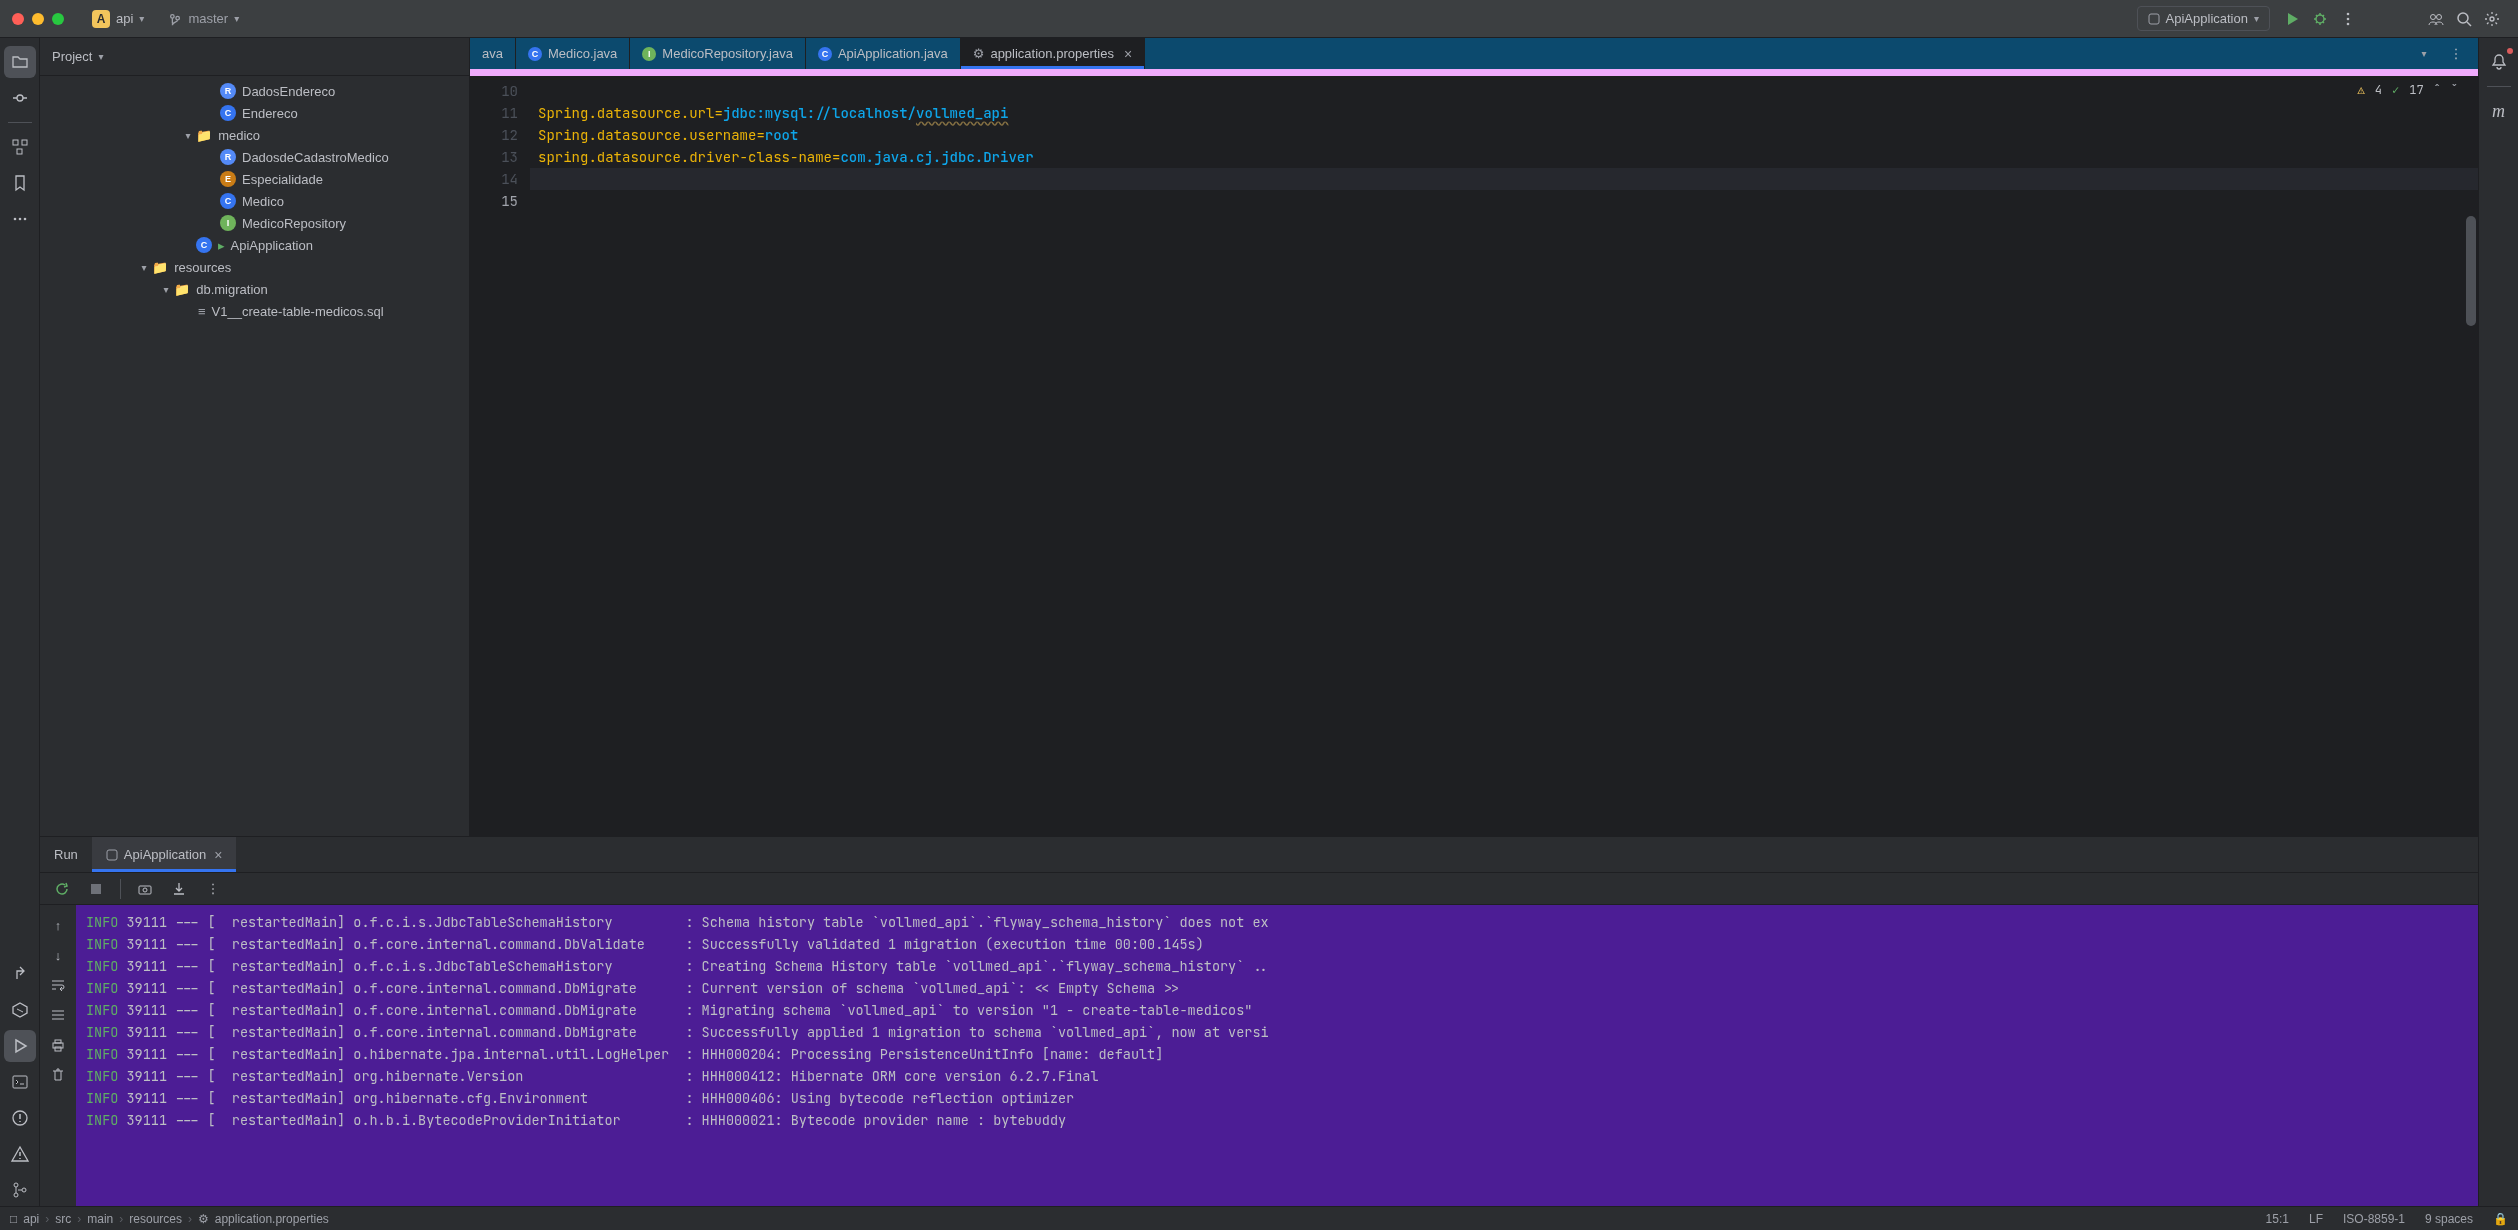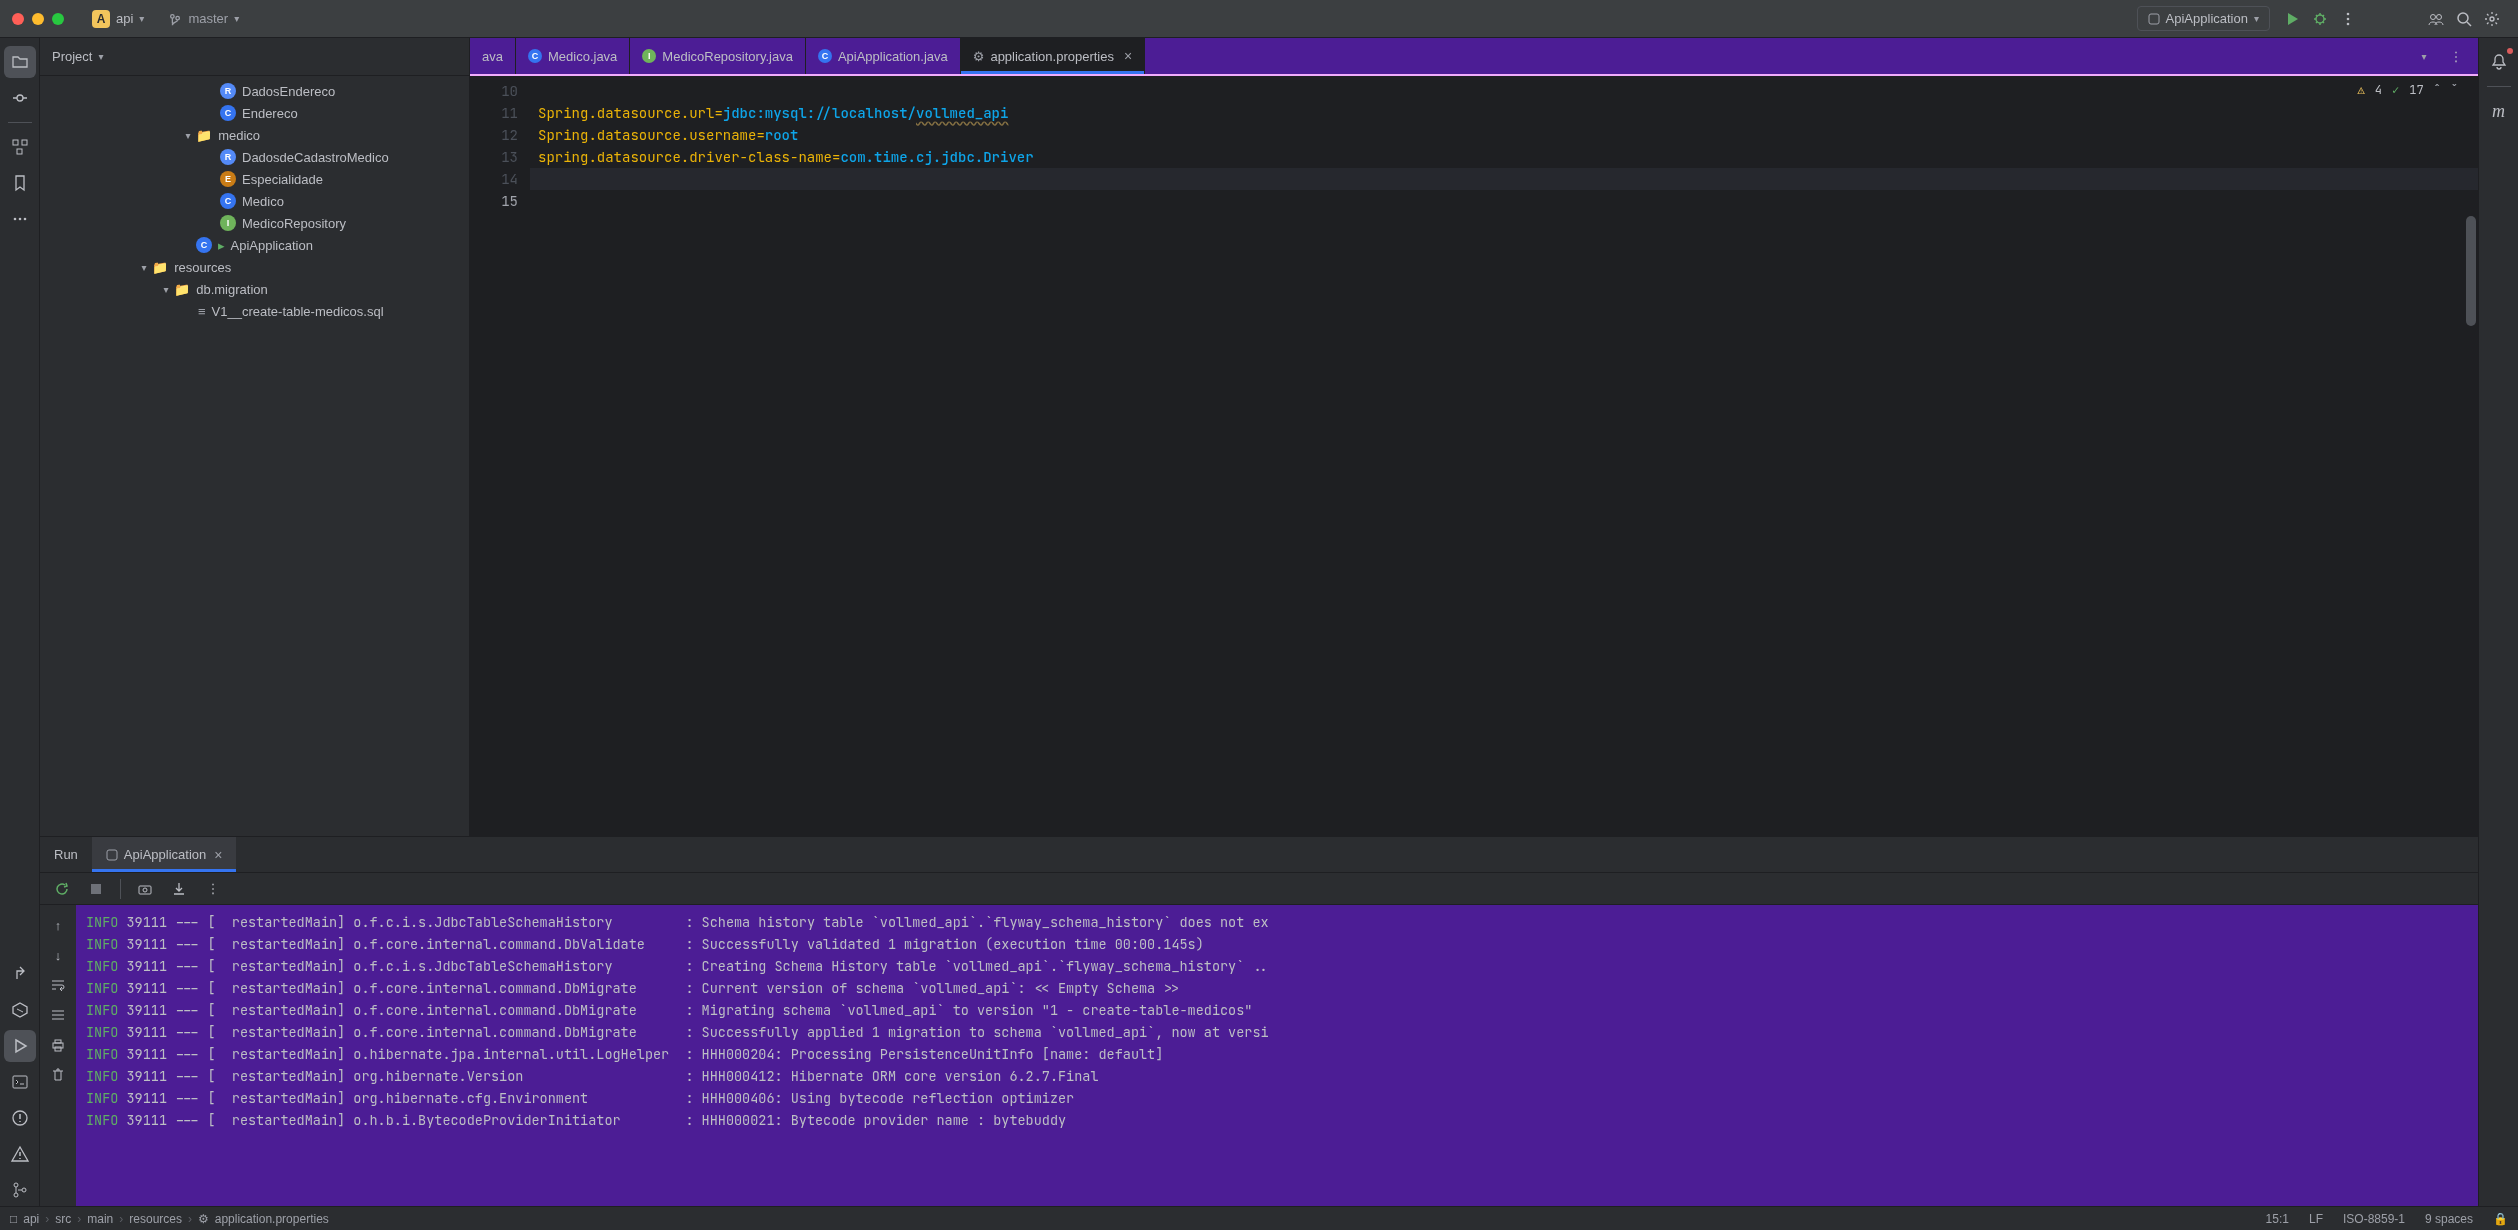--- a/index.html
+++ b/index.html
@@ -108,23 +108,23 @@
 }
 .icon-record { background: #548af7; color: white; }
 .icon-enum { background: #c97c16; color: white; }
 .icon-interface { background: #6fb35b; color: white; }
 .folder-icon { color: #9da0a8; margin-right: 6px; }
 .tree-chevron { width: 16px; text-align: center; color: #9da0a8; font-size: 10px; }
 
 .editor-area { flex: 1; display: flex; flex-direction: column; min-width: 0; }
 
 .tab-bar {
-  height: 38px; background: #4c1d95;
+  height: 38px; background: #0c4a6e;
   display: flex; align-items: stretch;
-  border-bottom: 2px solid #f0abfc;
+  border-bottom: 7px solid #f0abfc;
 }
 .tab {
   display: flex; align-items: center; gap: 6px;
   padding: 0 12px; border-right: 1px solid #1e1f22;
   cursor: pointer; font-size: 13px;
   position: relative;
 }
 .tab.active {
   background: #1e1f22;
 }
@@ -467,21 +467,21 @@
             <div>11</div>
             <div>12</div>
             <div>13</div>
             <div>14</div>
             <div style="color:#a0a3ab">15</div>
           </div>
           <div class="code-content">
             <div class="code-line"></div>
             <div class="code-line"><span class="str-key">Spring.datasource.url=</span><span class="str-val">jdbc:mysql://localhost/</span><span class="str-val underline-warn">vollmed_api</span></div>
             <div class="code-line"><span class="str-key">Spring.datasource.username=</span><span class="str-val">root</span></div>
-            <div class="code-line"><span class="str-key">spring.datasource.driver-class-name=</span><span class="str-val">com.time.cj.jdbc.Driver</span></div>
+            <div class="code-line"><span class="str-key">spring.datasource.driver-class-name=</span><span class="str-val">com.java.cj.jdbc.Driver</span></div>
             <div class="code-line current"></div>
           </div>
           <div class="editor-indicators">
             <span class="warn-icon">⚠</span>
             <span>4</span>
             <span class="check-icon">✓</span>
             <span>17</span>
             <span style="color:#9da0a8">ˆ</span>
             <span style="color:#9da0a8">ˇ</span>
           </div>

